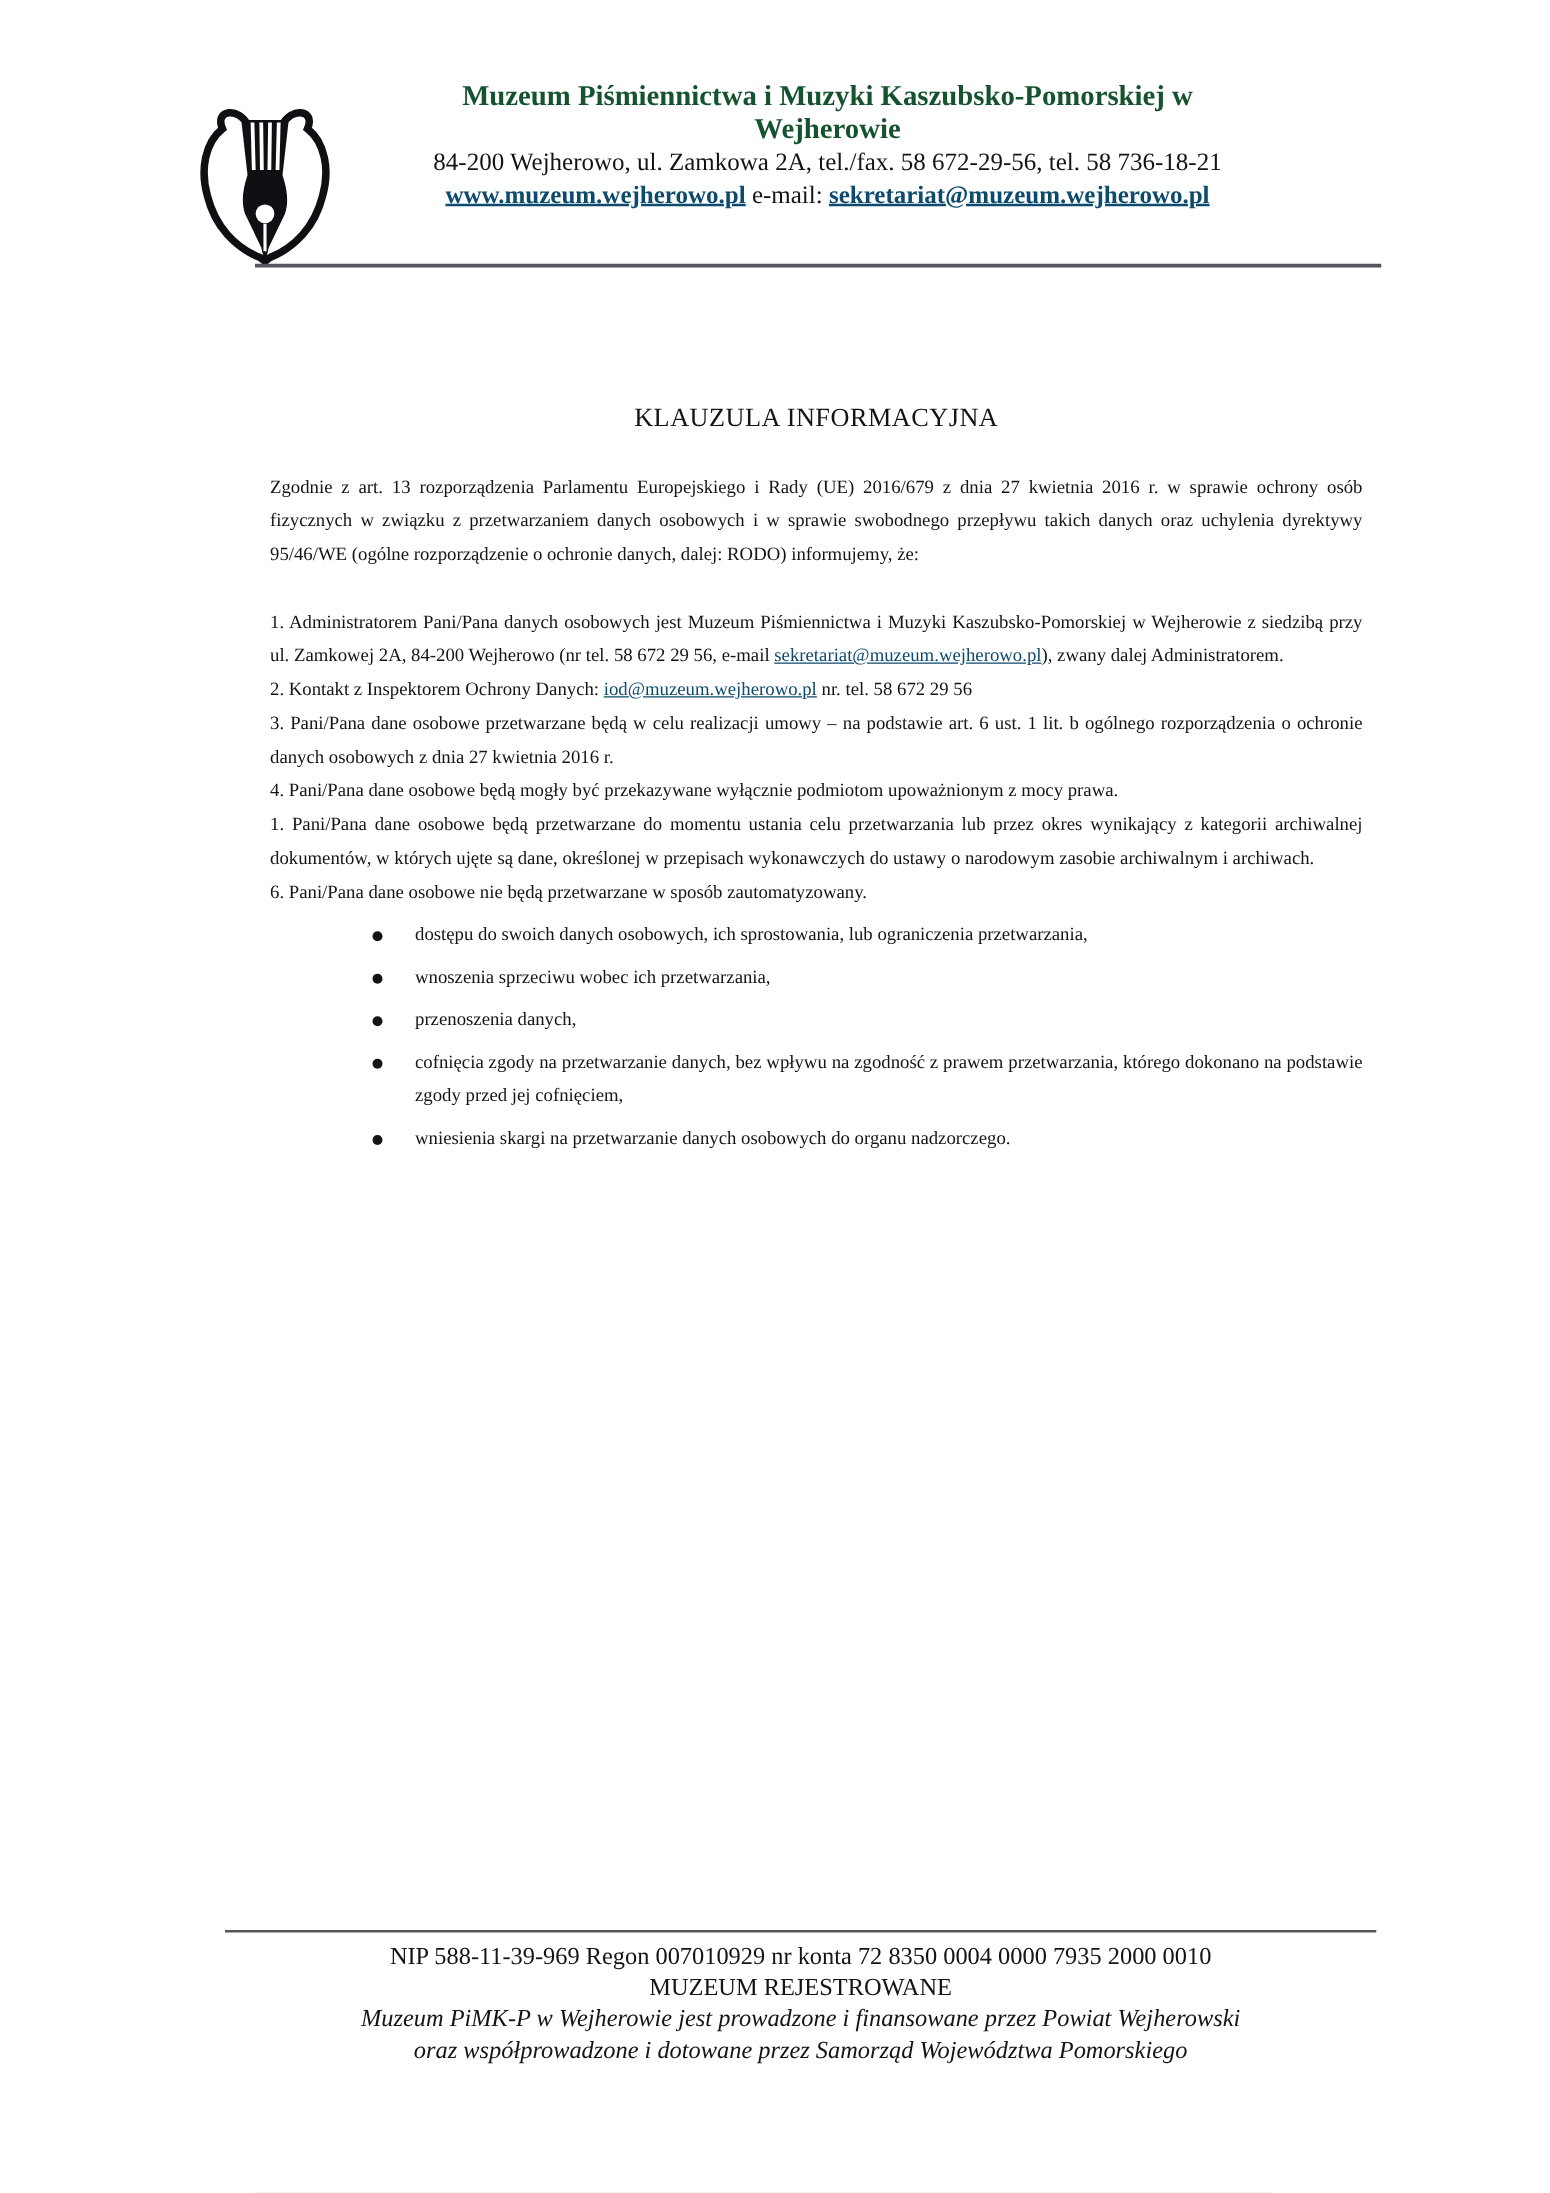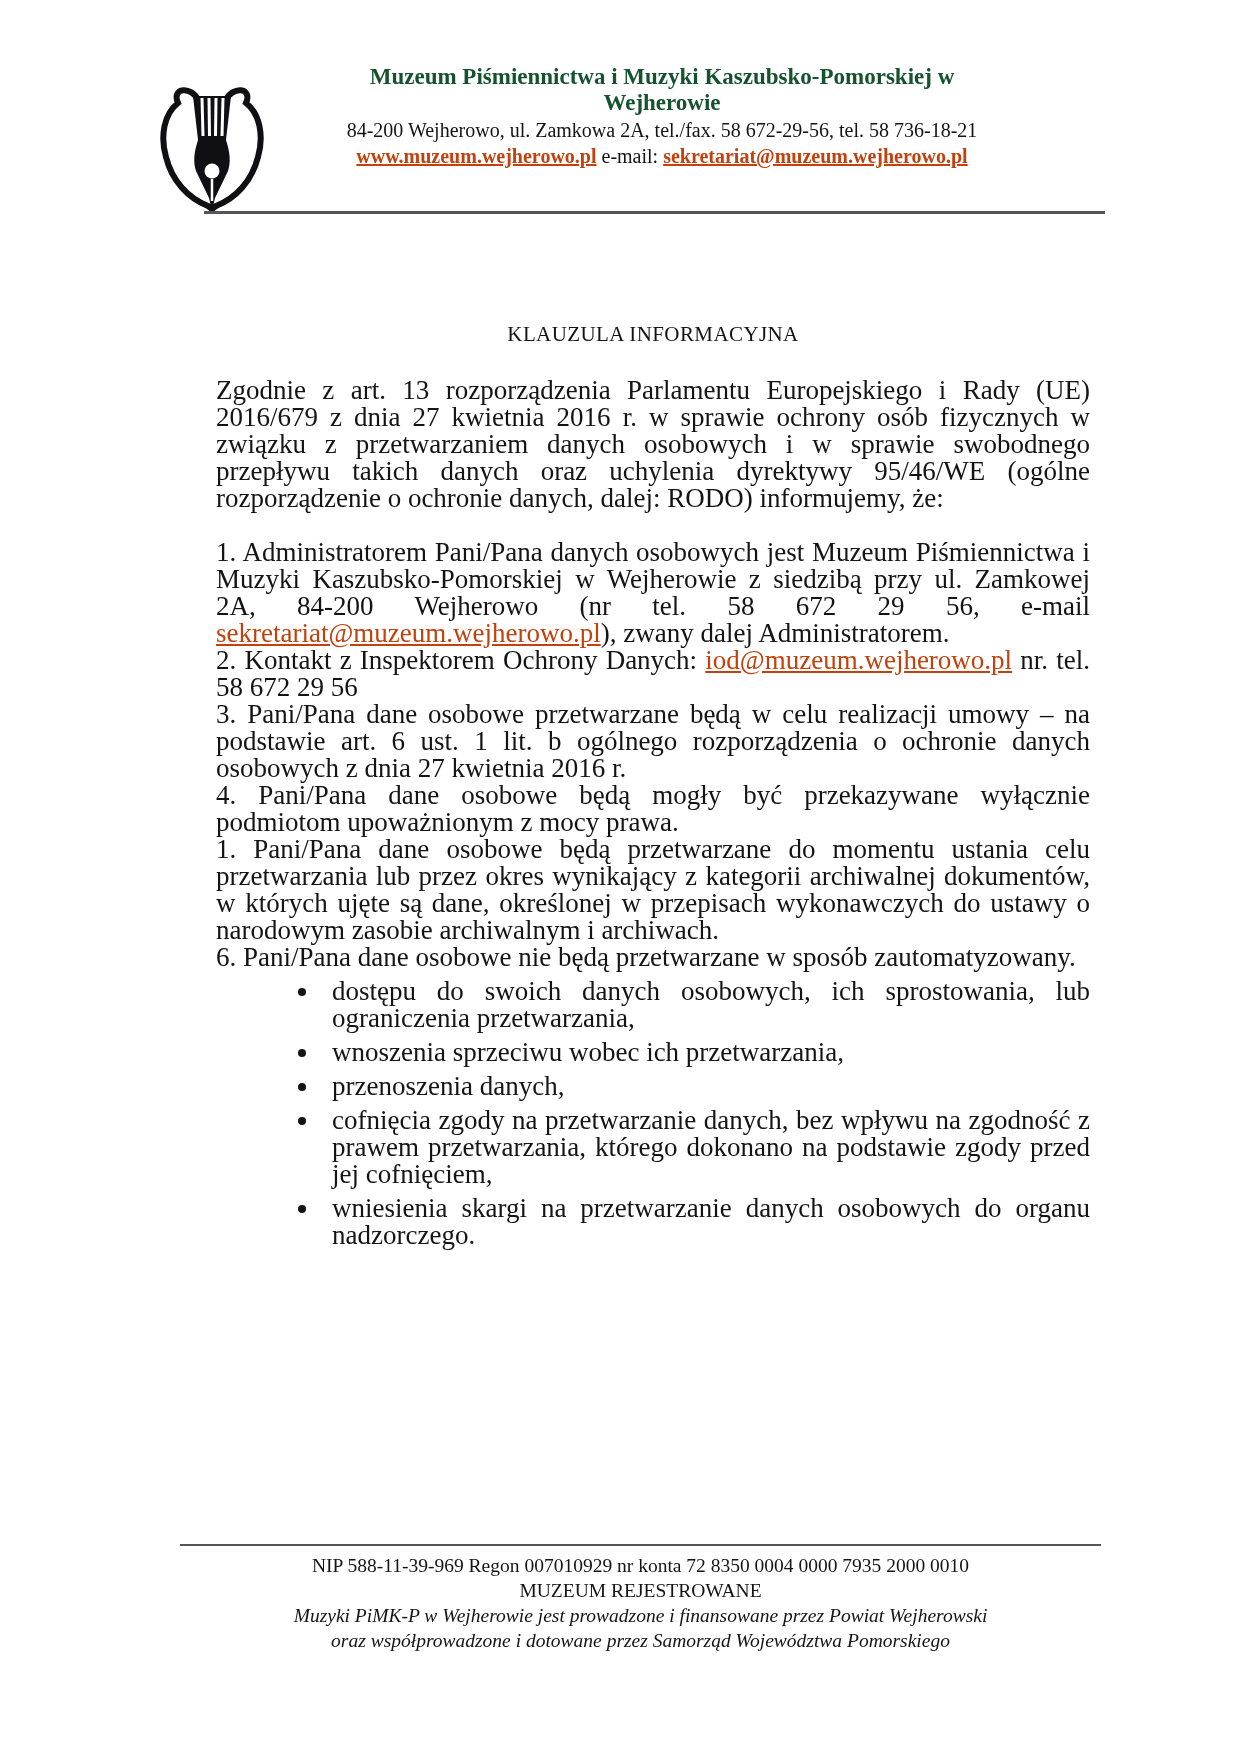--- a/index.html
+++ b/index.html
@@ -25,35 +25,35 @@
   .header-title {
     font-size:23px; font-weight:bold; line-height:26px;
     color:#14532d;
   }
   .header-address {
     font-size:20px; line-height:26px; margin-top:1px;
   }
   .header-links {
     font-size:20px; line-height:26px; font-weight:bold;
   }
-  a.doc-link { color:#c2410c; text-decoration:underline; cursor:pointer; }
+  a.doc-link { color:#0c4a6e; text-decoration:underline; cursor:pointer; }
   .header-links a.doc-link { font-weight:bold; }
   .email-label { font-weight:normal;text-align:center; }
   .header-rule {
     position:absolute; left:204px; top:211px; width:901px; height:3px;
     background:#54545a;
   }
   
   .doc-title {
     position:absolute; left:216px; top:322px; width:874px;
     text-align:center; font-size:21px; letter-spacing:0.4px;
   }
   .doc-body {
     position:absolute; left:216px; top:377px; width:874px;
-    font-size:27px; line-height:27px; text-align:justify;
+    font-size:15px; line-height:27px; text-align:justify;
   }
   .doc-body p { margin:0; }
   p.intro { margin-bottom:27px; }
   ul.rights { list-style:none; margin:2px 0 0 0; padding:0; }
   ul.rights li {
     position:relative; padding-left:116px; margin-top:7px;
     text-align:justify;
   }
   ul.rights li .dot {
     position:absolute; left:82px; top:10px;
@@ -122,17 +122,17 @@
       <li><span class="dot"></span><span>przenoszenia danych,</span></li>
       <li><span class="dot"></span><span>cofnięcia zgody na przetwarzanie danych, bez wpływu na zgodność z prawem przetwarzania, którego dokonano na podstawie zgody przed jej cofnięciem,</span></li>
       <li><span class="dot"></span><span>wniesienia skargi na przetwarzanie danych osobowych do organu nadzorczego.</span></li>
     </ul>
   </div>
 
   <div class="footer">
     <div class="footer-rule"></div>
     <div>NIP 588-11-39-969 Regon 007010929  nr konta 72 8350 0004 0000 7935 2000 0010</div>
     <div>MUZEUM REJESTROWANE</div>
-    <div class="footer-italic">Muzyki PiMK-P w Wejherowie jest prowadzone i finansowane przez Powiat Wejherowski</div>
+    <div class="footer-italic">Muzeum PiMK-P w Wejherowie jest prowadzone i finansowane przez Powiat Wejherowski</div>
     <div class="footer-italic">oraz współprowadzone i dotowane przez Samorząd Województwa Pomorskiego</div>
   </div>
 
 </div>
 
 </body></html>

